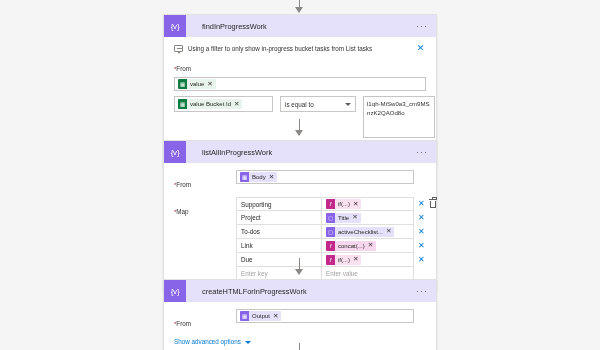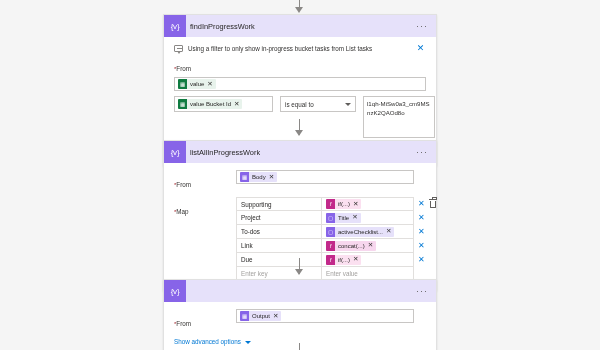--- a/index.html
+++ b/index.html
@@ -55,21 +55,21 @@
     display: flex;
     align-items: center;
     justify-content: center;
     font-size: 8px;
     flex: 0 0 auto;
     letter-spacing: -0.2px;
   }
   .card-title {
     font-size: 7.4px;
     color: #201f1e;
-    margin-left: 4px;
+    margin-left: 16px;
     white-space: nowrap;
     overflow: hidden;
   }
   .card-ellipsis {
     position: absolute;
     right: 8px; top: 50%;
     transform: translateY(-50%);
     font-size: 9px;
     color: #605e5c;
     letter-spacing: 1px;
@@ -462,20 +462,21 @@
       </div>
     </div>
   </div>
 
   <div class="conn" style="top:258px; height:16px;"></div>
   <div class="arrowhead" style="top:269px;"></div>
 
   <div class="card" style="top:279px;">
     <div class="card-header">
       <div class="card-icon">{v}</div>
+      <div class="card-title">createHTMLForInProgressWork</div>
       <div class="card-ellipsis">···</div>
     </div>
     <div class="card-body" style="padding-top:7px;">
       <div class="row">
         <div class="label-col">
           <span class="req-star">*</span><span class="field-label">From</span>
         </div>
         <div class="input-box" style="width:178px;">
           <span class="token purple">
             <span class="tk-icon">▦</span>

